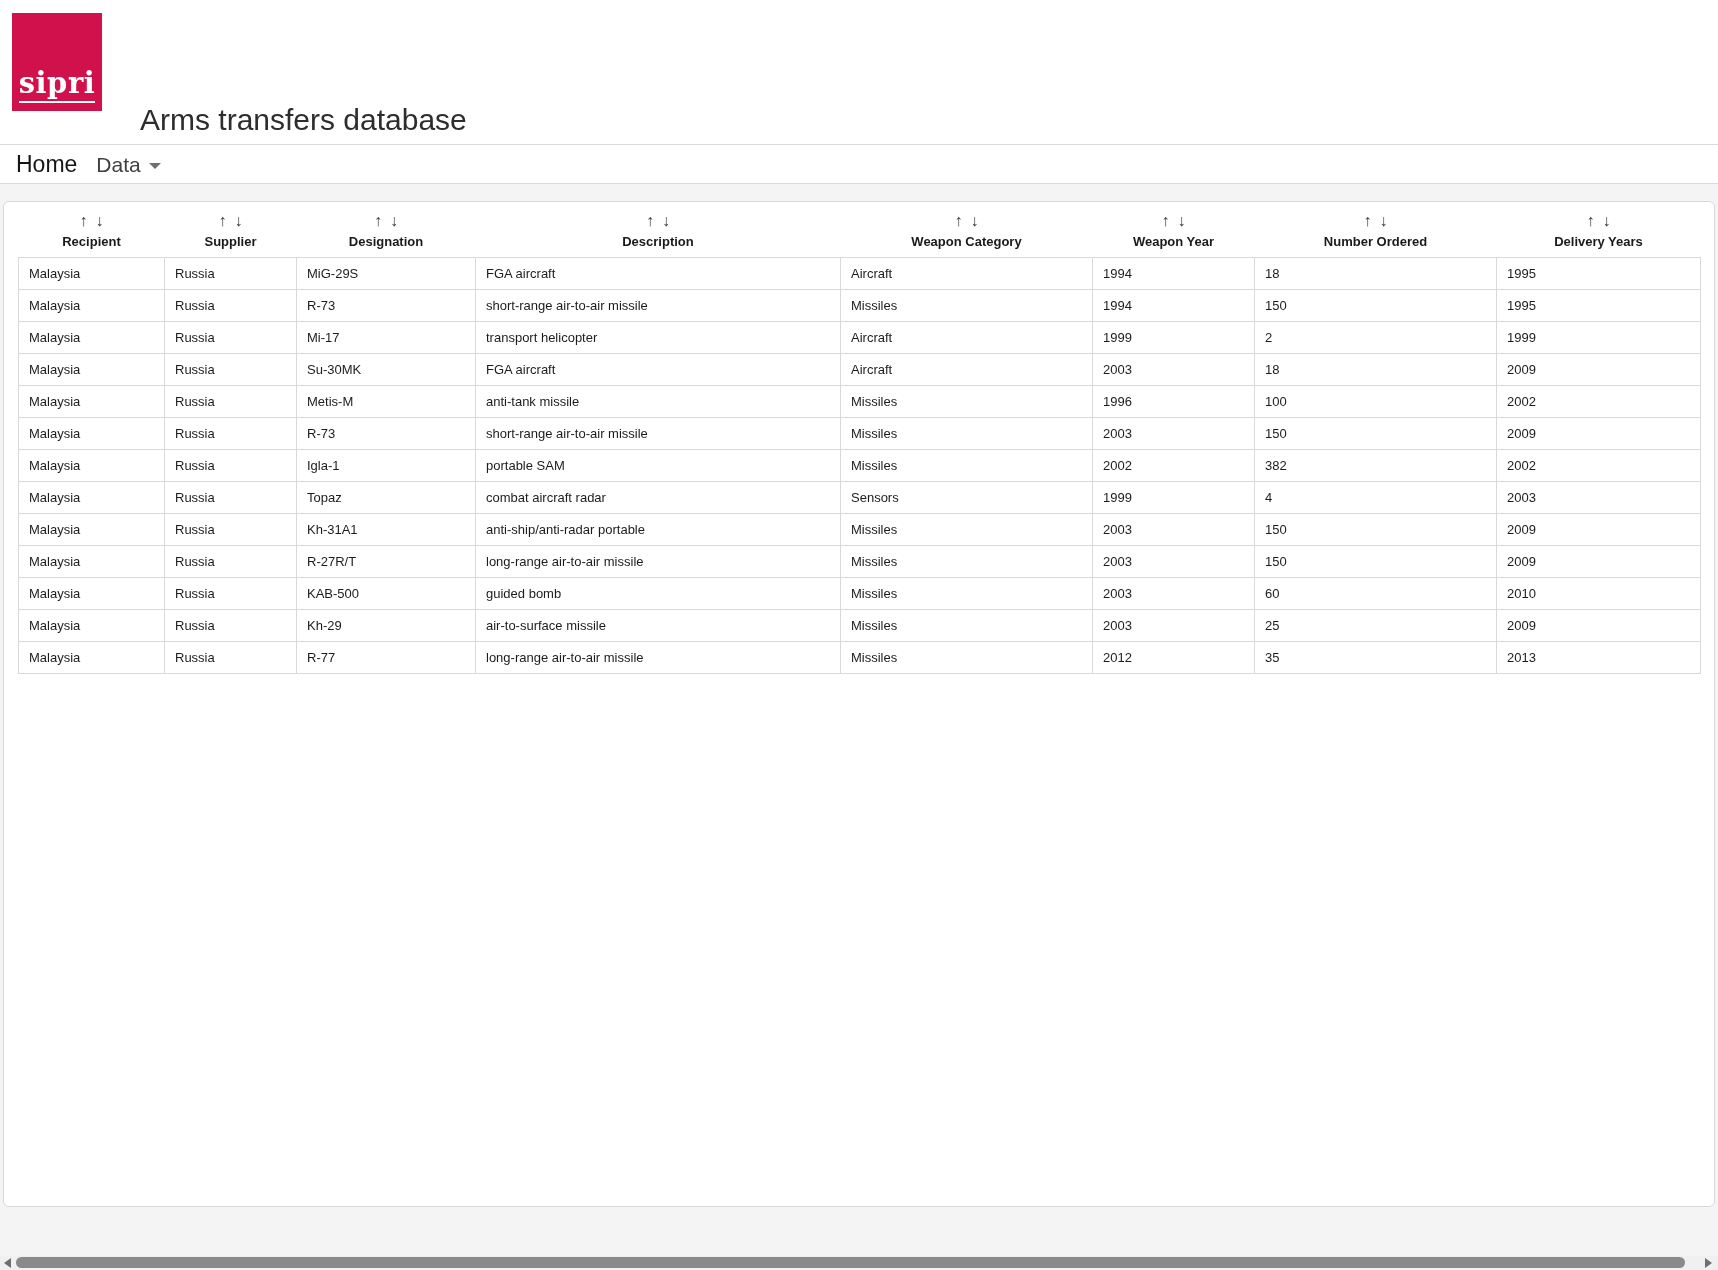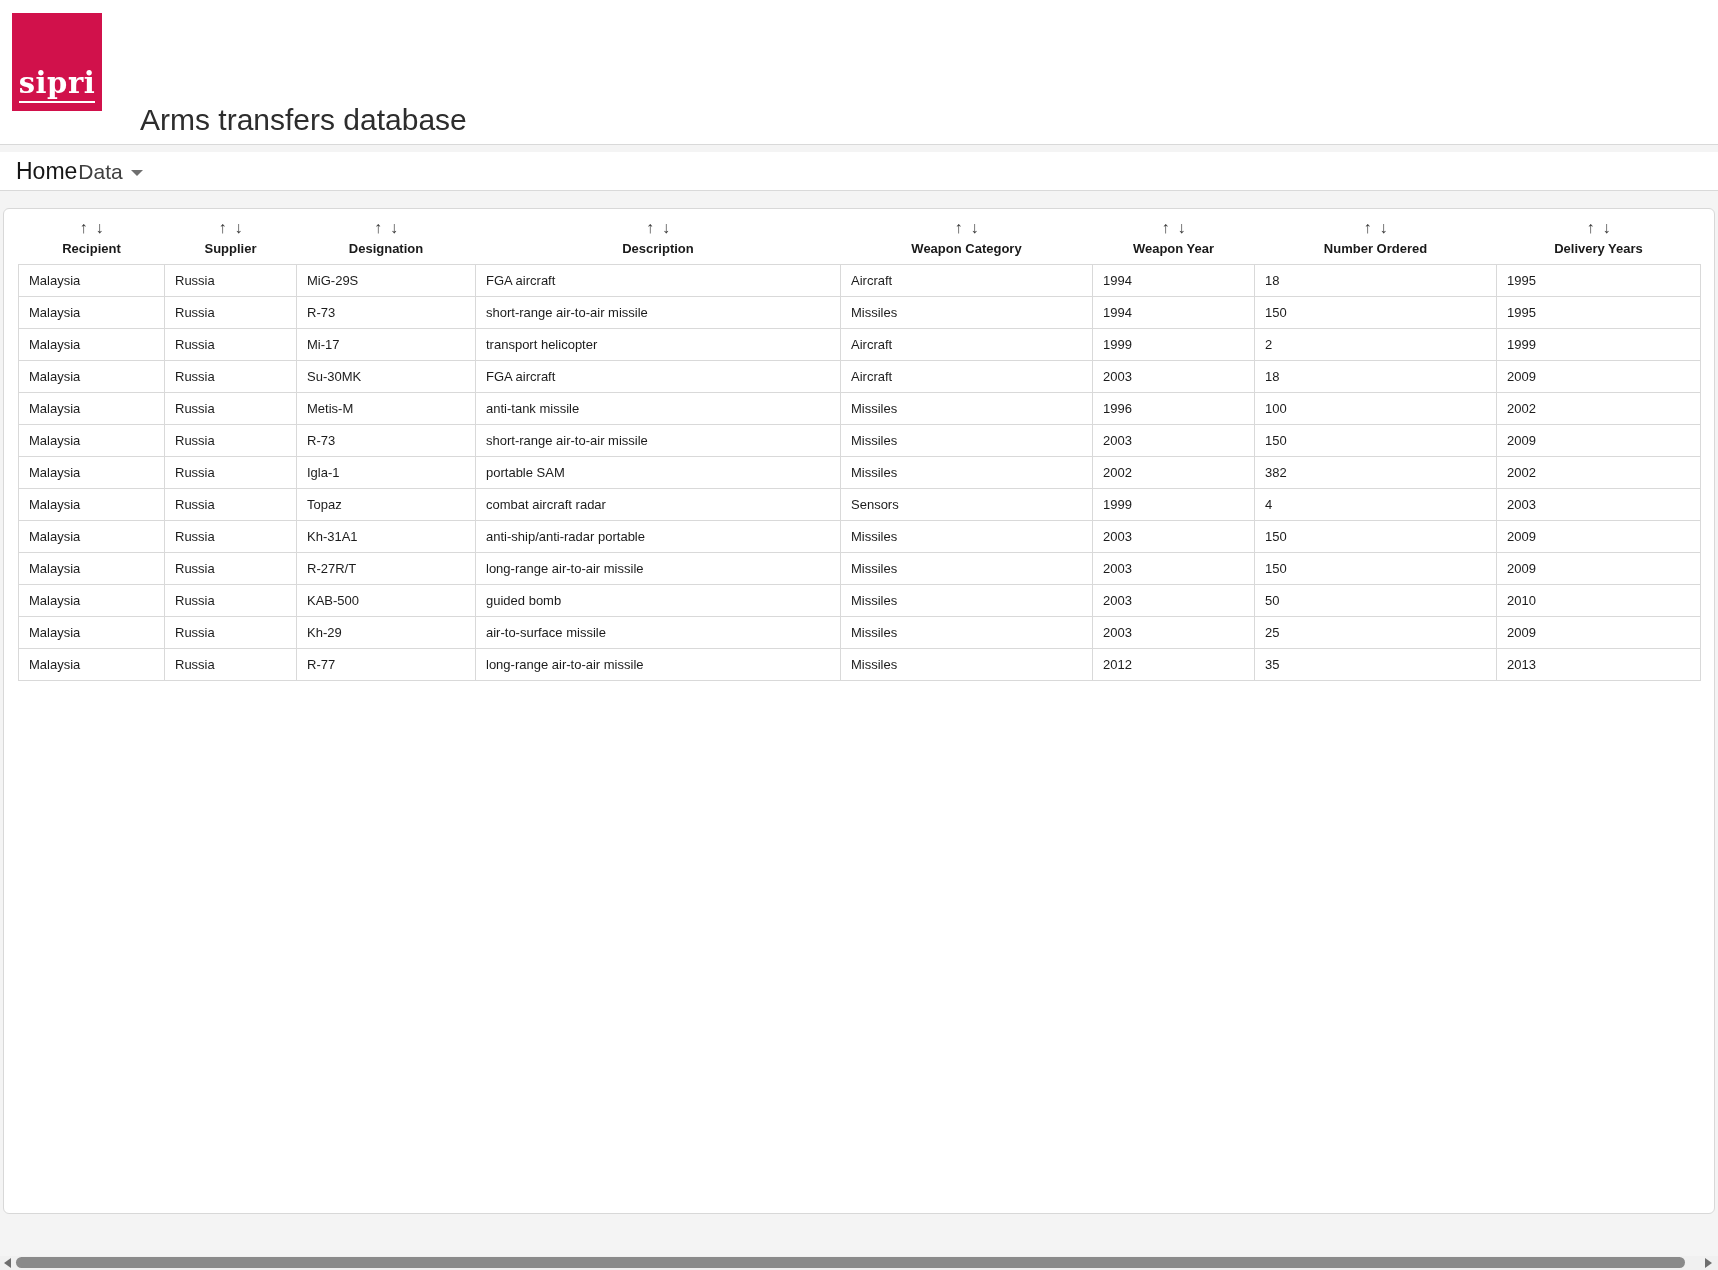--- a/index.html
+++ b/index.html
@@ -21,21 +21,21 @@
   .logo-text {
     font-family: "DejaVu Serif", serif; font-weight: bold; color: #fff;
     font-size: 29px; line-height: 1; letter-spacing: 0.5px;
     padding-bottom: 3px; border-bottom: 2px solid #fff; margin-bottom: 8px;
   }
   .app-title { position: absolute; left: 140px; bottom: 7px; font-size: 30px; color: #2d2d2d; }
 
   
   .nav {
     height: 39px; background: #fff; border-bottom: 1px solid #d9d9d9;
-    display: flex; align-items: center; padding: 0 16px; gap: 1px; margin-top: 7px;
+    display: flex; align-items: center; padding: 0 16px; gap: 19px;
   }
   .nav-home { font-size: 23px; color: #151515; cursor: pointer; line-height: 1; }
   .nav-data { font-size: 21px; color: #404040; cursor: pointer; display: flex; align-items: center; gap: 8px; line-height: 1; }
   .caret {
     width: 0; height: 0; display: inline-block; margin-top: 4px;
     border-left: 6px solid transparent; border-right: 6px solid transparent;
     border-top: 6px solid #6f6f6f;
   }
 
   
@@ -230,21 +230,21 @@
             <td>150</td>
             <td>2009</td>
           </tr>
           <tr>
             <td>Malaysia</td>
             <td>Russia</td>
             <td>KAB-500</td>
             <td>guided bomb</td>
             <td>Missiles</td>
             <td>2003</td>
-            <td>50</td>
+            <td>60</td>
             <td>2010</td>
           </tr>
           <tr>
             <td>Malaysia</td>
             <td>Russia</td>
             <td>Kh-29</td>
             <td>air-to-surface missile</td>
             <td>Missiles</td>
             <td>2003</td>
             <td>25</td>

